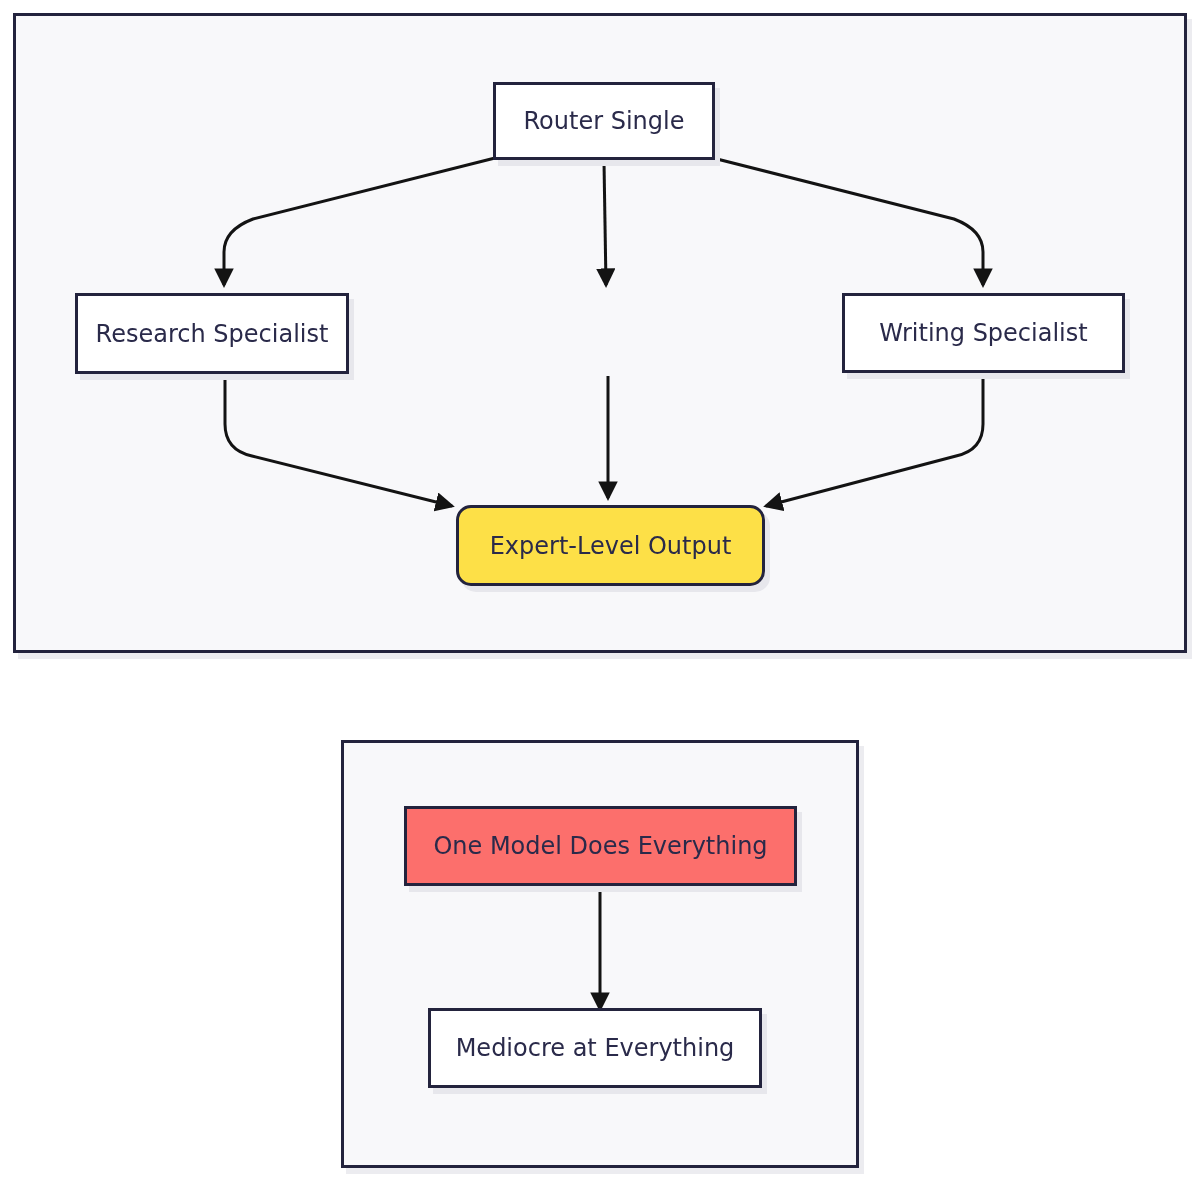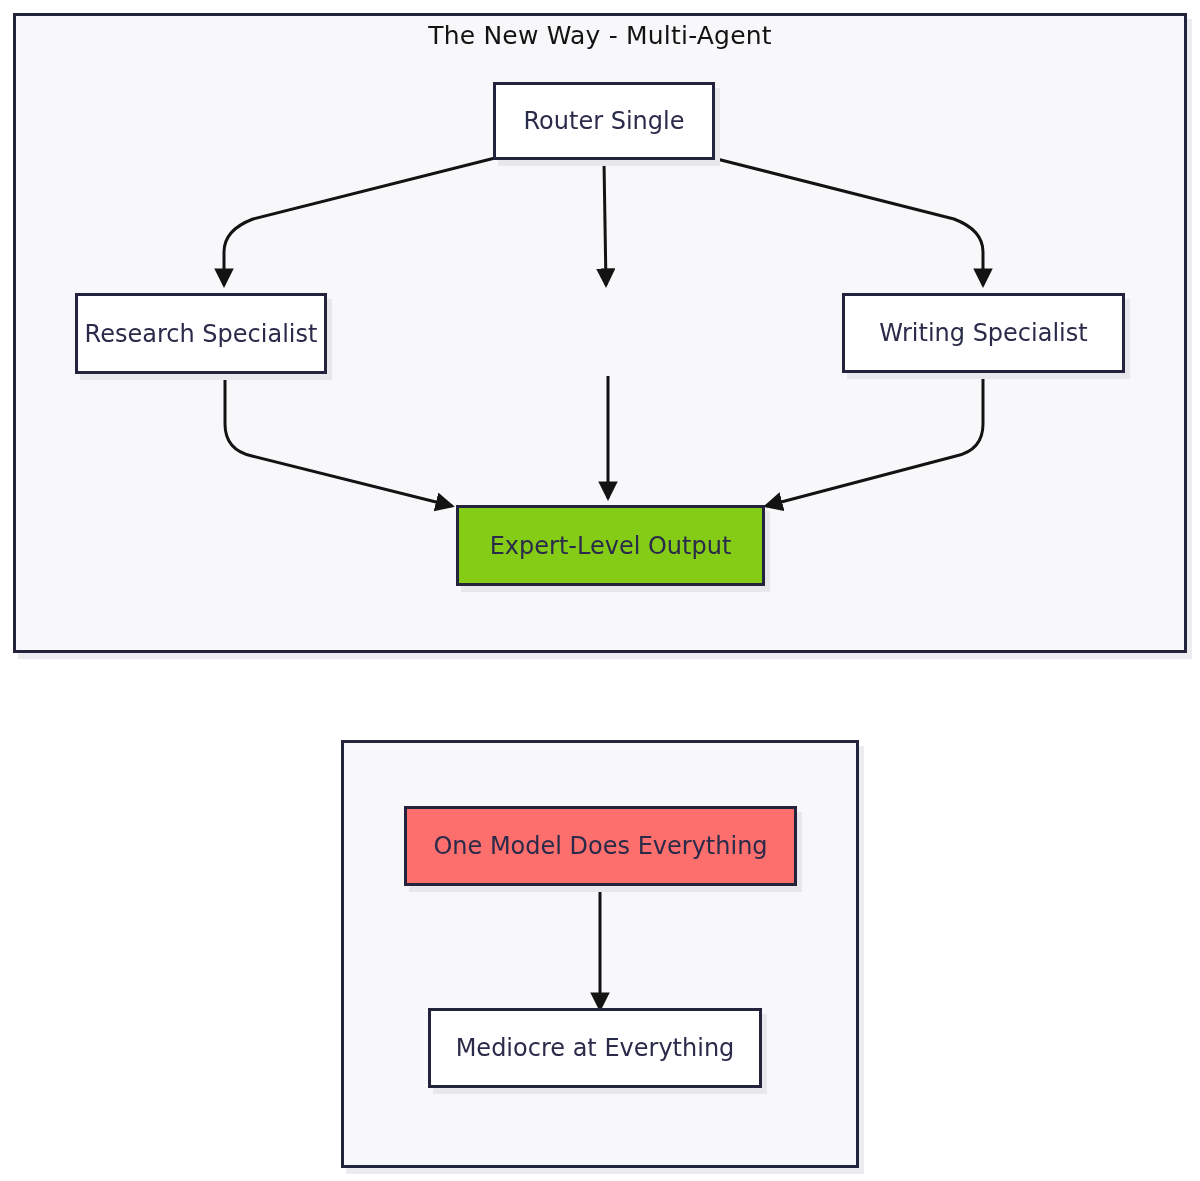--- a/index.html
+++ b/index.html
@@ -46,21 +46,21 @@
     font-weight: 500;
     color: #2a2a4a;
     z-index: 6;
   }
   
   #panel-new-way   { left: 13px;  top: 13px;  width: 1174px; height: 640px; }
   #panel-old-way   { left: 341px; top: 740px; width: 518px;  height: 428px; }
   #title-new-way   { left: 13px;  top: 21px;  width: 1174px; }
   #title-old-way   { left: 341px; top: 747px; width: 518px;  }
   #node-router     { left: 493px; top: 82px;  width: 222px; height: 78px; }
-  #node-research   { left: 75px;  top: 293px; width: 252px; height: 81px; }
+  #node-research   { left: 75px;  top: 293px; width: 274px; height: 81px; }
   #node-analysis   { left: 460px; top: 293px; width: 296px; height: 81px; }
   #node-writing    { left: 842px; top: 293px; width: 283px; height: 80px; }
   #node-output     { left: 456px; top: 505px; width: 309px; height: 81px; }
   #node-one-model  { left: 404px; top: 806px; width: 393px; height: 80px; }
   #node-mediocre   { left: 428px; top: 1008px; width: 334px; height: 80px; }
   #arrow-layer {
     position: absolute;
     left: 0; top: 0;
     width: 1200px; height: 1181px;
     z-index: 5;
@@ -72,21 +72,20 @@
     stroke-width: 3;
     stroke-linejoin: round;
   }
 </style>
 </head>
 <body>
 
 <div class="stage">
 
   <div class="panel" id="panel-new-way"></div>
-  <div class="panel-title" id="title-new-way">The New Way - Multi-Agent</div>
 
   <div class="panel" id="panel-old-way"></div>
 
   <svg id="arrow-layer" viewBox="0 0 1200 1181" xmlns="http://www.w3.org/2000/svg">
     <defs>
       <marker id="ah" viewBox="0 0 10 10" refX="8.5" refY="5" markerWidth="6.5" markerHeight="6.5" orient="auto">
         <path d="M0,0 L10,5 L0,10 Z" fill="#131313"></path>
       </marker>
     </defs>
     <path class="edge" marker-end="url(#ah)" d="M 495 158 L 253 219 Q 224 230 224 252 L 224 285"></path>
@@ -94,18 +93,18 @@
     <path class="edge" marker-end="url(#ah)" d="M 713 158 L 954 219 Q 983 230 983 252 L 983 285"></path>
     <path class="edge" marker-end="url(#ah)" d="M 225 376 L 225 424 Q 225 450 252 456 L 452 506"></path>
     <path class="edge" marker-end="url(#ah)" d="M 608 376 L 608 498"></path>
     <path class="edge" marker-end="url(#ah)" d="M 983 375 L 983 424 Q 983 450 956 456 L 766 506"></path>
     <path class="edge" marker-end="url(#ah)" d="M 600 886 L 600 1009"></path>
   </svg>
 
   <div class="node" id="node-router">Router Single</div>
   <div class="node" id="node-research">Research Specialist</div>
   <div class="node" id="node-writing">Writing Specialist</div>
-  <div class="node" id="node-output" style="background: #84cc16;">Expert-Level Output</div>
+  <div class="node" id="node-output" style="background: #fde047; border-radius: 15px;">Expert-Level Output</div>
 
   <div class="node" id="node-one-model" style="background: rgb(252, 111, 108);">One Model Does Everything</div>
   <div class="node" id="node-mediocre">Mediocre at Everything</div>
 
 </div>
 
 </body></html>

